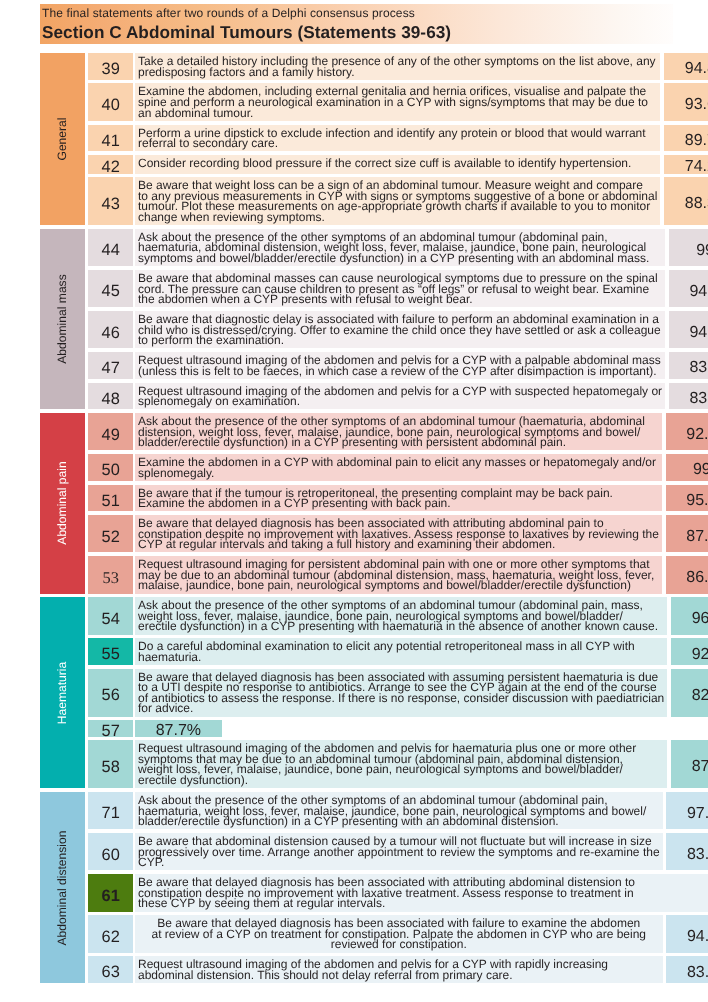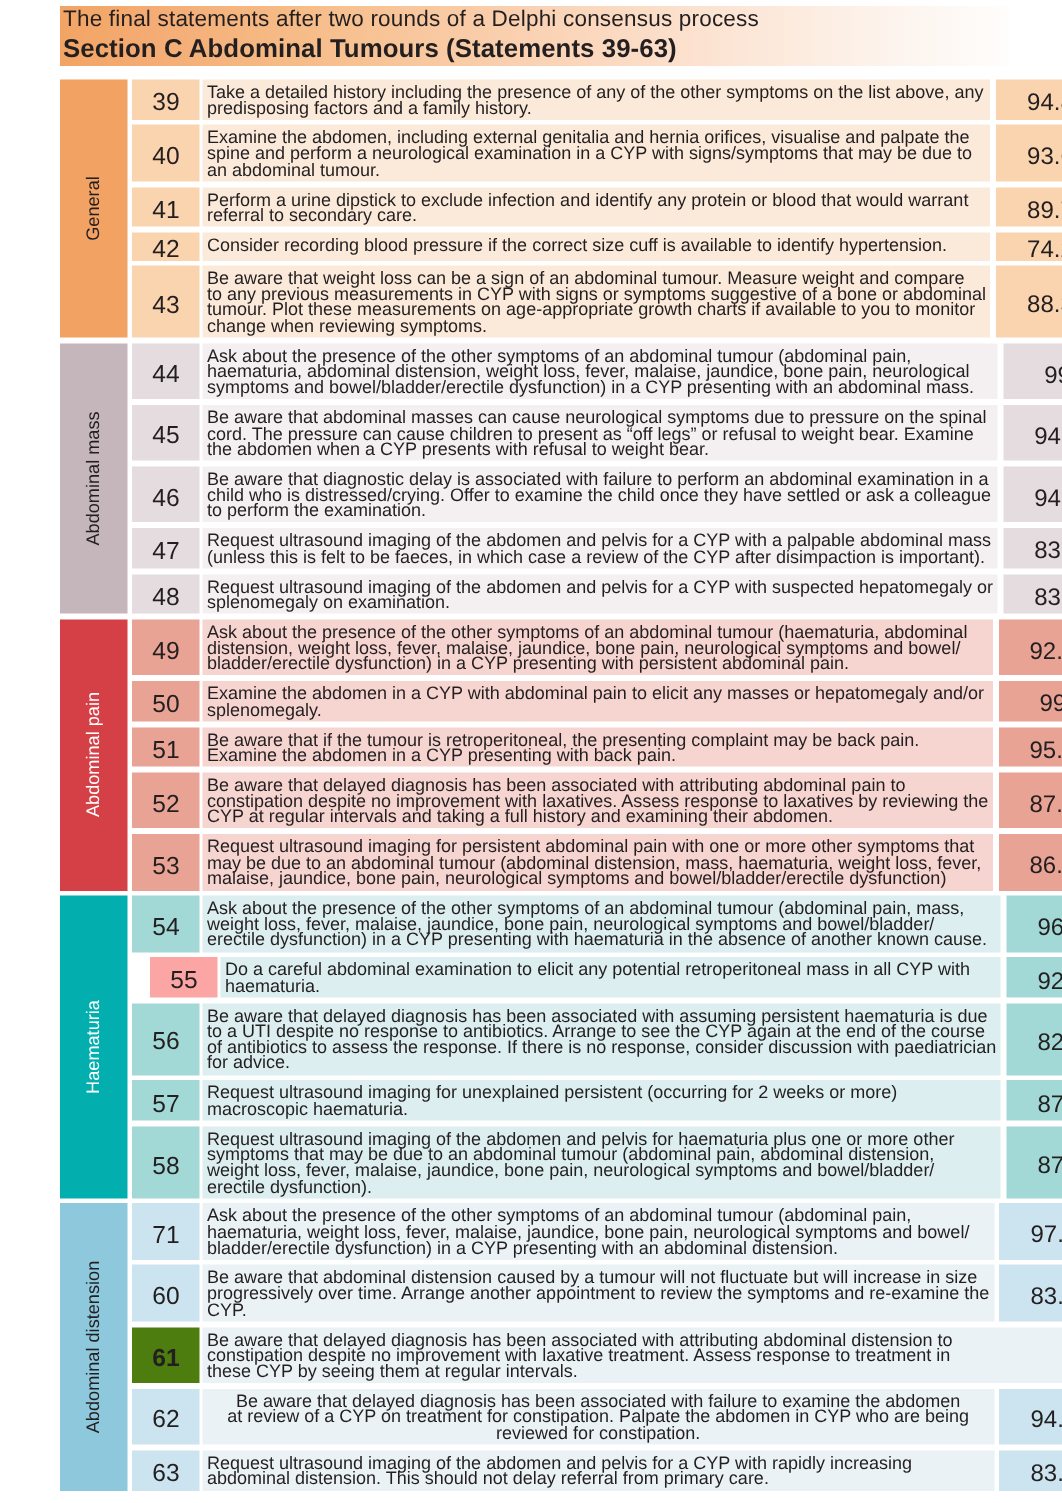--- a/index.html
+++ b/index.html
@@ -1,20 +1,20 @@
 <!DOCTYPE html>
 <html><head>
 <meta charset="utf-8">
 <style>
   html,body{margin:0;padding:0;}
   body{width:708px;height:1002px;background:#ffffff;font-family:"Liberation Sans",sans-serif;overflow:hidden;-webkit-font-smoothing:antialiased;text-rendering:geometricPrecision;}
   .page{position:relative;width:708px;height:1002px;}
   .hdr{position:absolute;left:40px;top:4.2px;width:633px;height:40.2px;
        background:linear-gradient(to right,#F2A463 0%,#F4AC74 9.5%,#F6BC87 25%,#FAD1B2 49%,#FCE7D8 72.7%,#FDF7F2 91.6%,#FFFDFC 100%);}
-  .hdr-sub{position:absolute;left:42px;top:5.2px;font-size:15px;line-height:16px;color:#231f20;letter-spacing:0.13px;}
+  .hdr-sub{position:absolute;left:42px;top:5.2px;font-size:12px;line-height:16px;color:#231f20;letter-spacing:0.13px;}
   .hdr-title{position:absolute;left:42px;top:23.2px;font-size:17.2px;line-height:19px;font-weight:bold;color:#231f20;letter-spacing:0.05px;}
   .tbl{position:absolute;left:40px;top:53px;width:633px;}
   .sect{display:flex;margin-bottom:3.6px;}
   .cat{width:44.6px;flex:0 0 44.6px;position:relative;margin-right:3.9px;}
   .catlbl{position:absolute;left:50%;top:50%;transform:translate(-50%,-50%) rotate(-90deg);
           white-space:nowrap;font-size:12.1px;line-height:12.1px;}
   .rows{flex:1;display:flex;flex-direction:column;}
   .row{display:flex;margin-bottom:3.6px;}
   .row:last-child{margin-bottom:0;}
   .num{width:44.4px;flex:0 0 44.4px;display:flex;align-items:center;justify-content:center;font-size:16.4px;line-height:16.4px;color:#231f20;margin-right:2.1px;box-sizing:border-box;}
@@ -220,21 +220,21 @@
             <div class="stmt" style="background: rgb(246, 212, 208);">
               <div class="ln">Be aware that delayed diagnosis has been associated with attributing abdominal pain to</div>
               <div class="ln">constipation despite no improvement with laxatives. Assess response to laxatives by reviewing the</div>
               <div class="ln">CYP at regular intervals and taking a full history and examining their abdomen.</div>
             </div>
             <div class="pct" style="background: rgb(232, 163, 149);">
               <span>87.7%</span>
             </div>
           </div>
           <div class="row">
-            <div class="num" style="background: rgb(232, 163, 149);">
+            <div class="num" style="background: rgb(232, 163, 149); font-family: Liberation Serif, serif;">
               <span>53</span>
             </div>
             <div class="stmt" style="background: rgb(246, 212, 208);">
               <div class="ln">Request ultrasound imaging for persistent abdominal pain with one or more other symptoms that</div>
               <div class="ln">may be due to an abdominal tumour (abdominal distension, mass, haematuria, weight loss, fever,</div>
               <div class="ln">malaise, jaundice, bone pain, neurological symptoms and bowel/bladder/erectile dysfunction)</div>
             </div>
             <div class="pct" style="background: rgb(232, 163, 149);">
               <span>86.6%</span>
             </div>
@@ -253,21 +253,21 @@
             <div class="stmt" style="background: rgb(220, 238, 239);">
               <div class="ln">Ask about the presence of the other symptoms of an abdominal tumour (abdominal pain, mass,</div>
               <div class="ln">weight loss, fever, malaise, jaundice, bone pain, neurological symptoms and bowel/bladder/</div>
               <div class="ln">erectile dysfunction) in a CYP presenting with haematuria in the absence of another known cause.</div>
             </div>
             <div class="pct" style="background: rgb(162, 216, 213);">
               <span>96.9%</span>
             </div>
           </div>
           <div class="row">
-            <div class="num" style="background: #fca5a5; margin-left: 12px;">
+            <div class="num" style="background: #14b8a6;">
               <span>55</span>
             </div>
             <div class="stmt" style="background: rgb(220, 238, 239);">
               <div class="ln">Do a careful abdominal examination to elicit any potential retroperitoneal mass in all CYP with</div>
               <div class="ln">haematuria.</div>
             </div>
             <div class="pct" style="background: rgb(162, 216, 213);">
               <span>92.7%</span>
             </div>
           </div>
@@ -282,24 +282,20 @@
               <div class="ln">for advice.</div>
             </div>
             <div class="pct" style="background: rgb(162, 216, 213);">
               <span>82.4%</span>
             </div>
           </div>
           <div class="row">
             <div class="num" style="background: rgb(162, 216, 213);">
               <span>57</span>
             </div>
-            <div class="stmt" style="background: rgb(220, 238, 239);">
-              <div class="ln">Request ultrasound imaging for unexplained persistent (occurring for 2 weeks or more)</div>
-              <div class="ln">macroscopic haematuria.</div>
-            </div>
             <div class="pct" style="background: rgb(162, 216, 213);">
               <span>87.7%</span>
             </div>
           </div>
           <div class="row">
             <div class="num" style="background: rgb(162, 216, 213);">
               <span>58</span>
             </div>
             <div class="stmt" style="background: rgb(220, 238, 239);">
               <div class="ln">Request ultrasound imaging of the abdomen and pelvis for haematuria plus one or more other</div>

